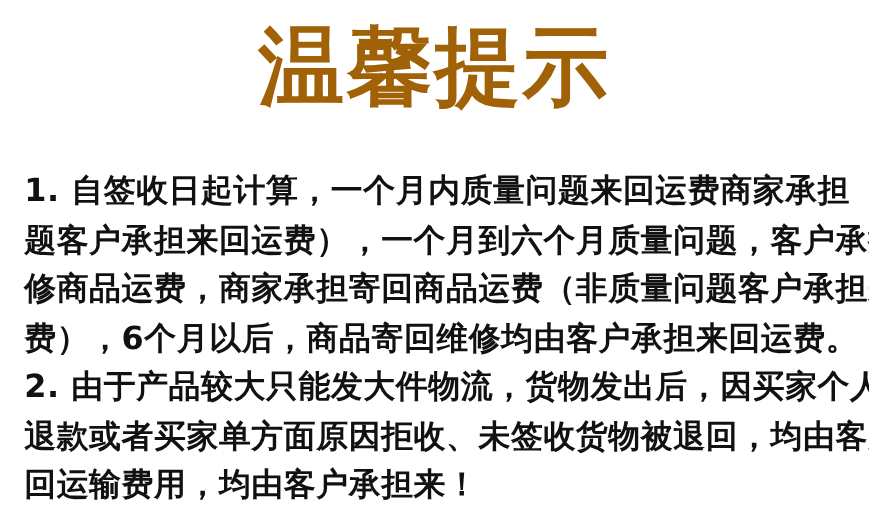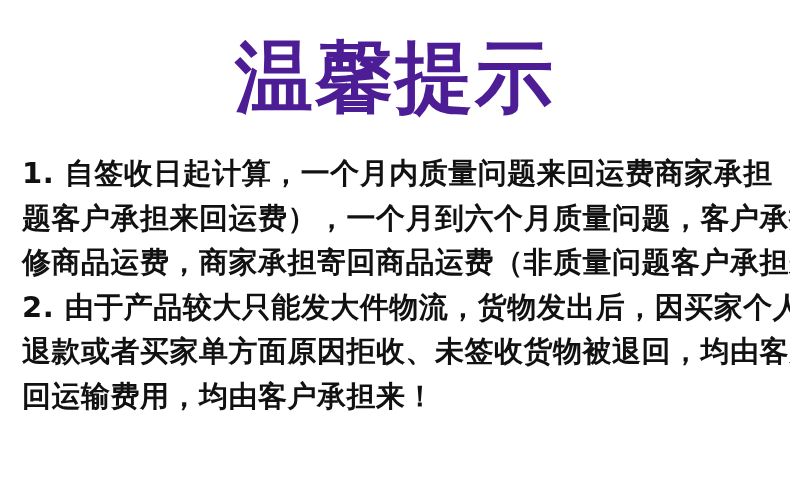--- a/index.html
+++ b/index.html
@@ -10,28 +10,28 @@
   .stage {
     position: relative;
     width: 790px;
     height: 480px;
     background: #ffffff;
     overflow: hidden;
     font-family: "DejaVu Sans", "Liberation Sans", sans-serif;
   }
   .title {
     position: absolute;
-    top: 38px;
+    top: 22px;
     left: 0;
     right: 0;
     text-align: center;
     font-size: 78px;
     line-height: 1;
     font-weight: bold;
-    color: #4c1d95;
+    color: #a16207;
     letter-spacing: 2px;
     white-space: nowrap;
   }
   .notice {
     position: absolute;
     top: 151px;
     left: 22px;
     right: 16px;
     font-size: 29px;
     line-height: 44.5px;
@@ -46,17 +46,18 @@
 </head>
 <body>
 
 <div class="stage">
   <div class="title">温馨提示</div>
 
   <div class="notice">
     <div class="notice-line">1. 自签收日起计算，一个月内质量问题来回运费商家承担（非质量问</div>
     <div class="notice-line">题客户承担来回运费），一个月到六个月质量问题，客户承担寄出维</div>
     <div class="notice-line">修商品运费，商家承担寄回商品运费（非质量问题客户承担来回运</div>
+    <div class="notice-line">费），6个月以后，商品寄回维修均由客户承担来回运费。</div>
     <div class="notice-line">2. 由于产品较大只能发大件物流，货物发出后，因买家个人原因退货</div>
     <div class="notice-line">退款或者买家单方面原因拒收、未签收货物被退回，均由客户承担来</div>
     <div class="notice-line">回运输费用，均由客户承担来！</div>
   </div>
 </div>
 
 </body></html>

